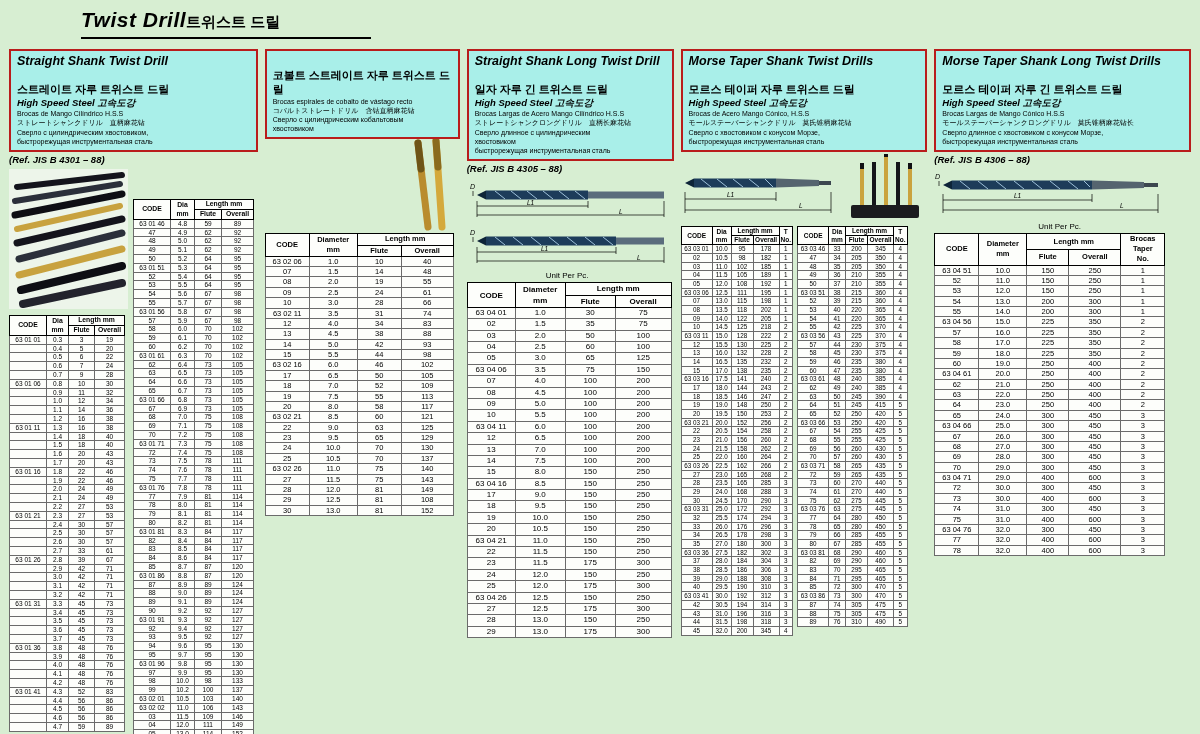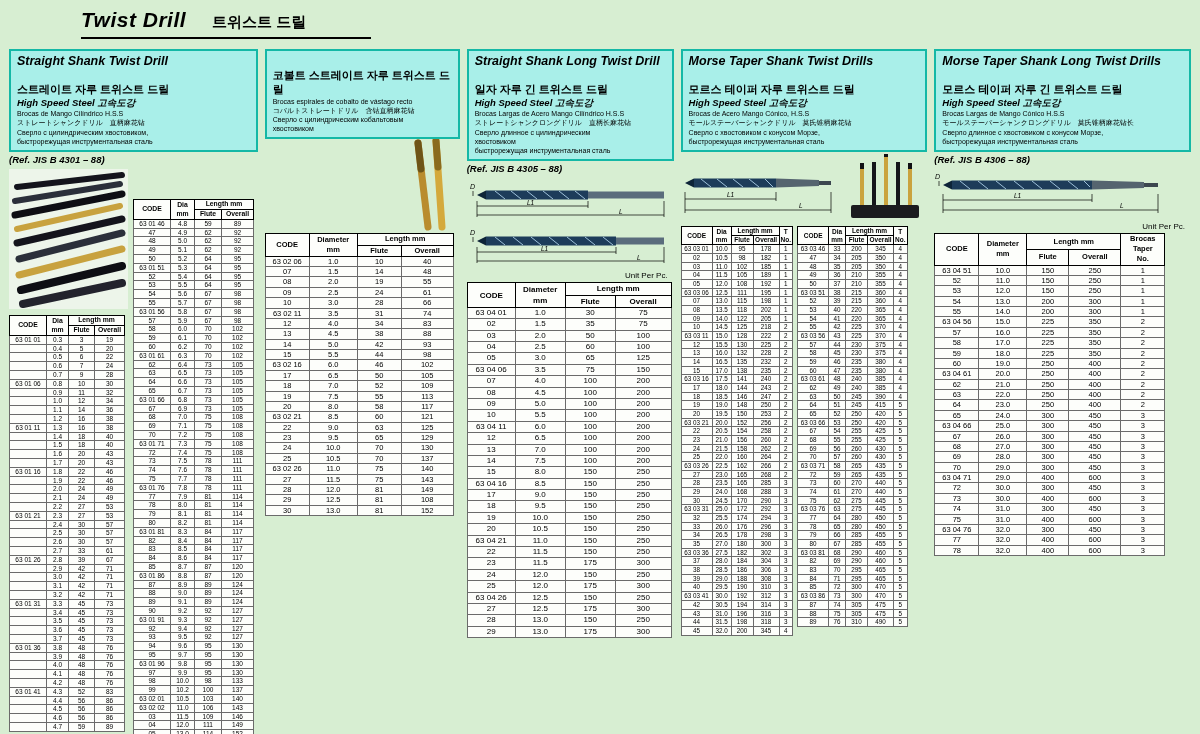--- a/index.html
+++ b/index.html
@@ -1,29 +1,29 @@
 <!DOCTYPE html>
 <html><head>
 <meta charset="utf-8">
 <style>
 *{margin:0;padding:0;box-sizing:border-box}
 body{background:#e7e7e7;font-family:"Liberation Sans",sans-serif}
 .page{width:1200px;height:734px;background:#d7eed2;padding:6px 9px;color:#000;overflow:hidden;position:relative}
-.masthead{display:flex;align-items:baseline;gap:26px;margin:2px 0 10px 72px;padding-bottom:5px;border-bottom:2.5px solid #000;width:290px}
+.masthead{display:flex;align-items:baseline;margin:2px 0 10px 72px;padding-bottom:5px;border-bottom:2.5px solid #000;width:290px}
 .title-en{font:italic 700 21px "Liberation Sans",sans-serif;letter-spacing:.5px}
 .title-ko{font:700 15px "Liberation Sans",sans-serif}
 .cols{display:flex;gap:7px;align-items:flex-start}
 .c1{width:250px}.c2{width:196px}.c3{width:208px}.c4{width:248px}.c5{width:258px}
-.hbox{background:#a9efe9;border:2px solid #14b8a6;padding:3px 6px 4px;width:100%}
+.hbox{background:#a9efe9;border:2px solid #b91c1c;padding:3px 6px 4px;width:100%}
 .h-en{font:italic 700 12.5px/1.12 "Liberation Sans",sans-serif}
 .h-ko{font:700 11px/1.25 "Liberation Sans",sans-serif;margin-top:15px}
 .h-sub{font:italic 700 9.5px/1.3 "Liberation Sans",sans-serif}
 .h-ln{font:400 7px/1.32 "Liberation Sans",sans-serif}
 .ref{font:italic 700 9.5px/1.6 "Liberation Sans",sans-serif}
-.unit{font:400 8px/1.5 "Liberation Sans",sans-serif;text-align:right;padding-right:6px}
+.unit{font:400 8px/1.5 "Liberation Sans",sans-serif;text-align:center;padding-right:6px}
 table{border-collapse:collapse;background:#fdfefb;table-layout:fixed;border:1.5px solid #000}
 th,td{border:1px solid #6b6b6b;text-align:center;padding:0 1px;overflow:hidden;white-space:nowrap}
 thead th{border:1.4px solid #000;font-weight:700}
 tr.grp td{border-top:1.5px solid #000}
 .t-xs thead th{font-size:6.8px;line-height:1.3}
 .t-xs td{font-size:6.5px;line-height:1.2}
 .t-s4 thead th{font-size:6.5px;line-height:1.25}
 .t-s4 td{font-size:6.3px;line-height:1.22}
 .t-md thead th{font-size:7.5px;line-height:1.35}
 .t-md td{font-size:7.5px;line-height:1.25}

